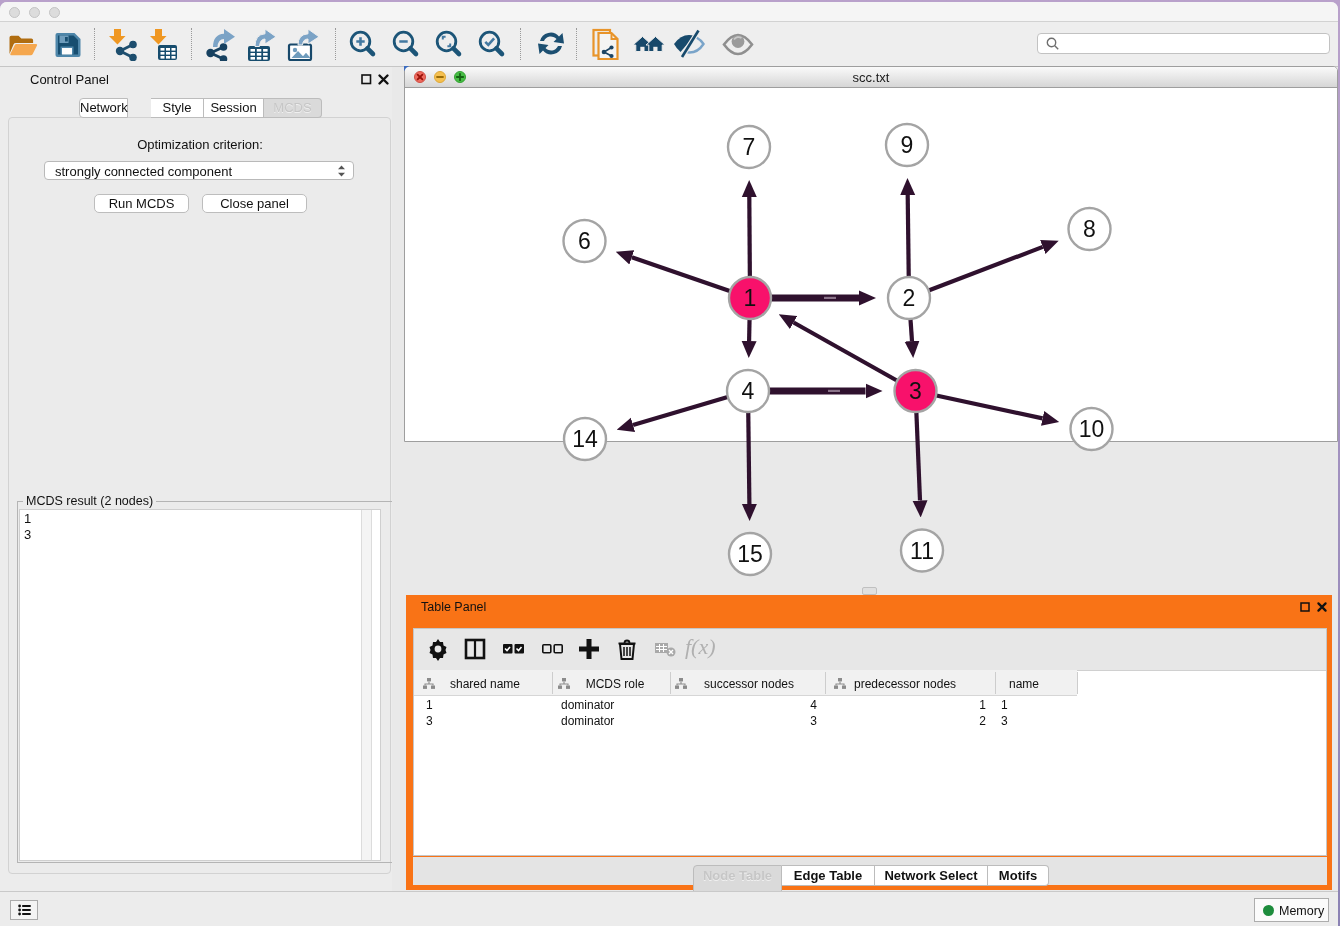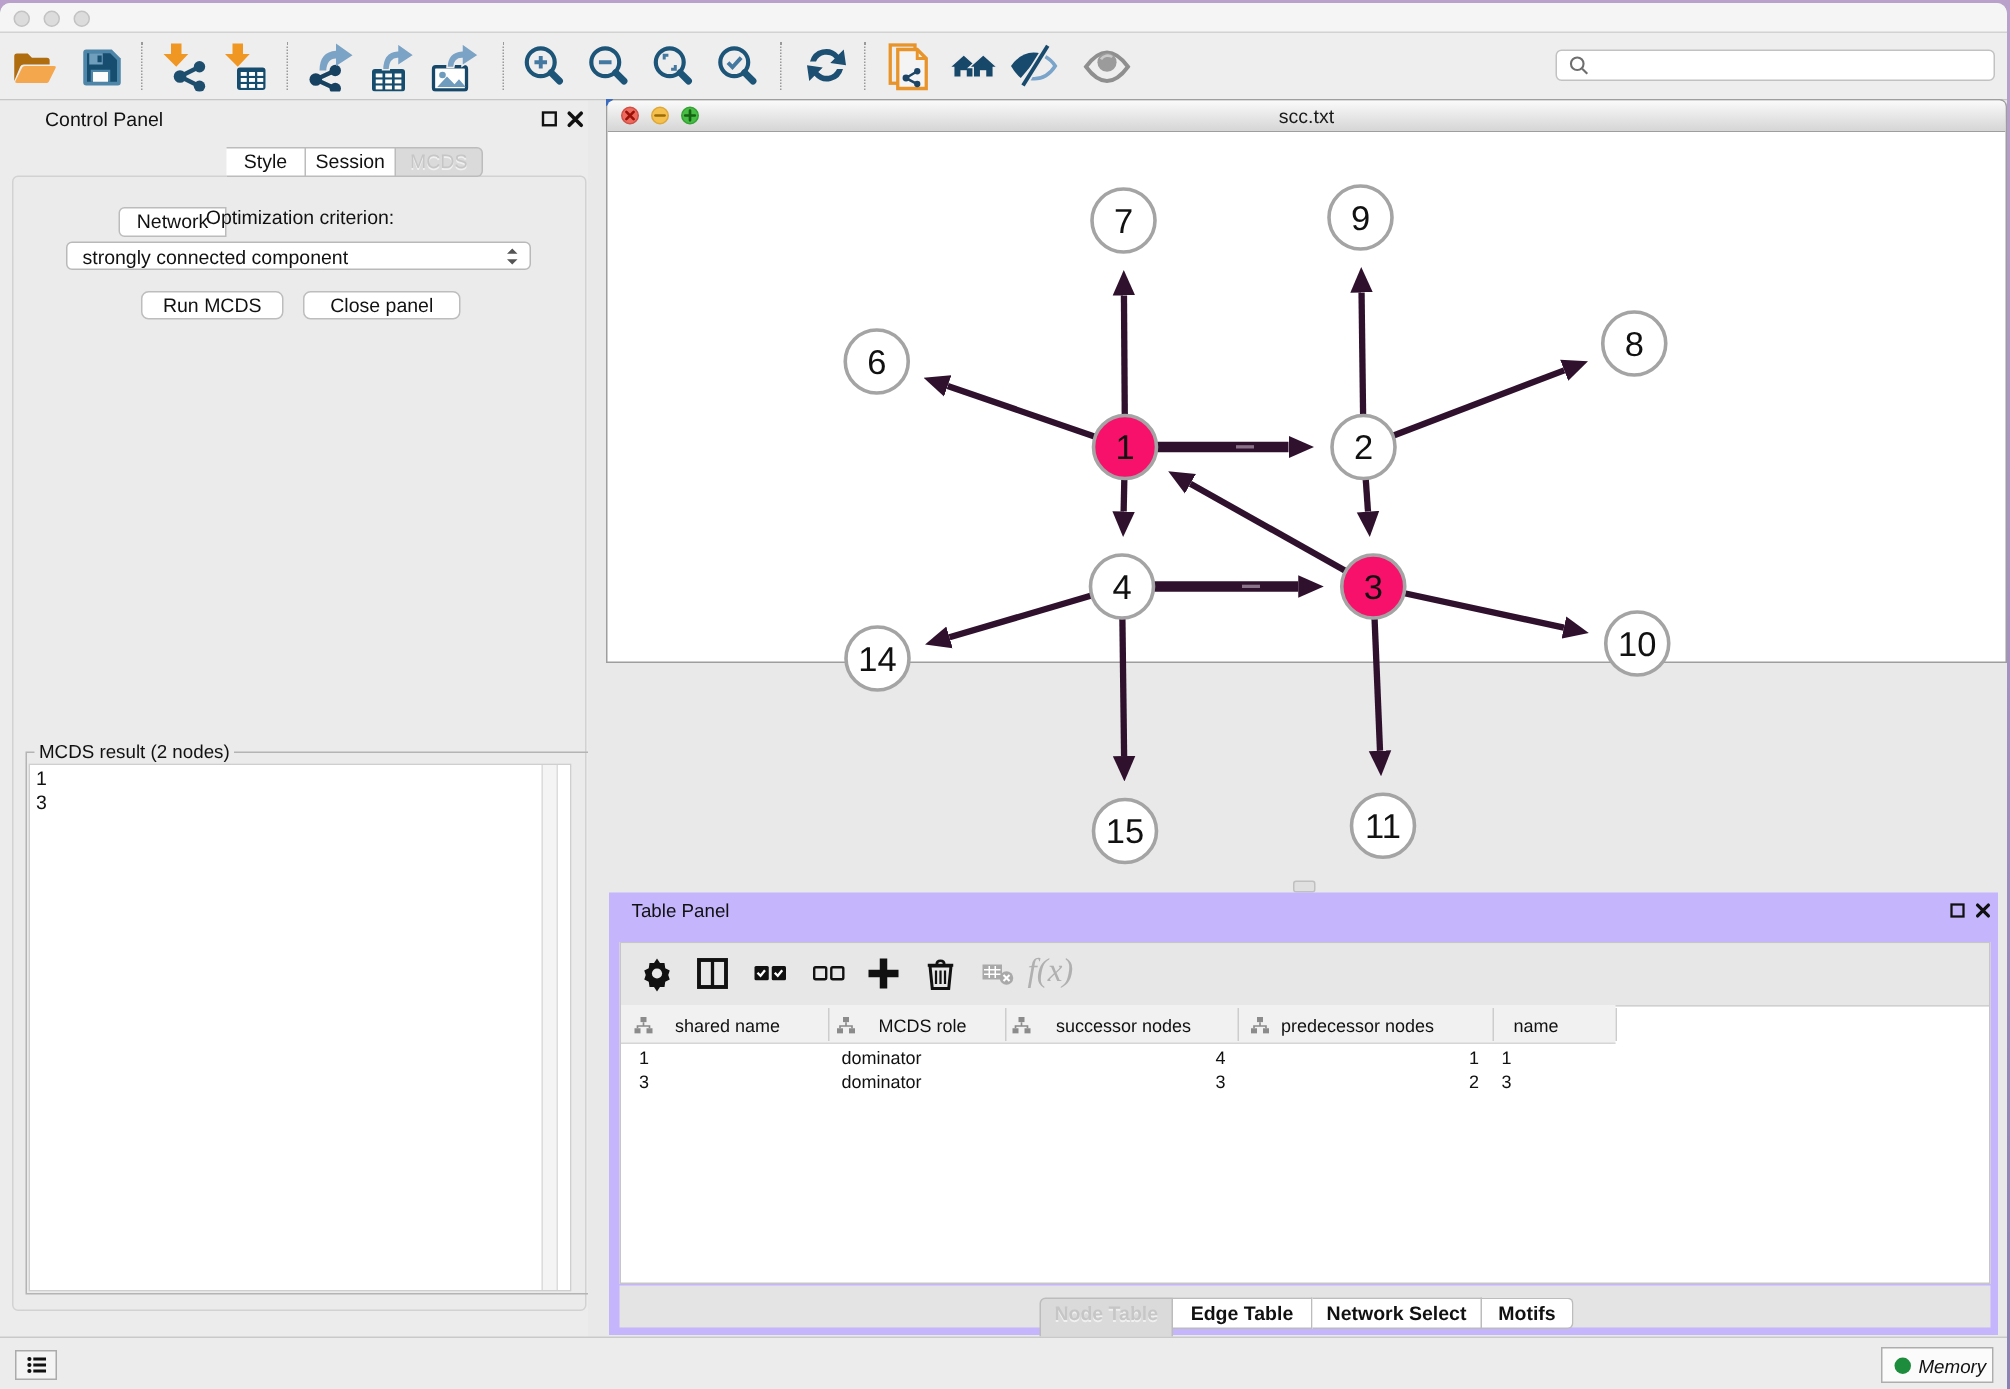--- a/index.html
+++ b/index.html
@@ -19,21 +19,21 @@
   #cpanel{position:absolute;left:0;top:65px;width:392px;height:823px;background:#ececec;}
   .ptitle{font-size:13px;color:#111;}
   .tab{position:absolute;box-sizing:border-box;height:20px;background:#fff;border:1px solid #bcbcbc;border-left:none;font-size:13px;text-align:center;line-height:18px;color:#111;}
   .tabsel{background:#dadada;color:#c6c6c6;text-shadow:0 1px 0 #f0f0f0;}
   .btn{position:absolute;box-sizing:border-box;background:#fff;border:1px solid #bdbdbd;border-radius:5px;font-size:13px;text-align:center;color:#111;}
   
   #netwin{position:absolute;left:404px;top:64px;width:934px;height:376px;background:#fff;border:1px solid #9e9e9e;border-radius:5px 5px 0 0;box-sizing:border-box;}
   #nettitle{position:absolute;left:0;top:0;width:100%;height:20px;background:linear-gradient(#fafafa,#d6d6d6);border-bottom:1px solid #9e9e9e;border-radius:4px 4px 0 0;}
   .tfc{position:absolute;top:4px;width:12px;height:12px;border-radius:50%;box-sizing:border-box;}
   
-  #tpanel{position:absolute;left:406px;top:593px;width:926px;height:295px;background:#c4b5fd;}
+  #tpanel{position:absolute;left:406px;top:593px;width:926px;height:295px;background:#f97316;}
   
   #statusbar{position:absolute;left:0;top:889px;width:100%;height:33px;background:#ececec;border-top:1px solid #c9c9c9;}
   svg{display:block;}
   .hdrlbl{position:absolute;font-size:12px;color:#111;text-align:center;white-space:nowrap;}
   .cellt{position:absolute;font-size:12px;color:#111;}
 </style>
 </head>
 <body>
 <div id="win">
   <div id="titlebar">
@@ -169,21 +169,21 @@
   </div>
   <div id="cpanel">
     <div class="ptitle abs" style="left:30px;top:5px;">Control Panel</div>
     <svg class="abs" style="left:360px;top:6px;" width="13" height="13" viewBox="0 0 13 13">
         <rect x="2" y="2" width="8.5" height="8.5" fill="none" stroke="#111" stroke-width="1.6"></rect>
       </svg>
     <svg class="abs" style="left:377px;top:6px;" width="13" height="13" viewBox="0 0 13 13">
         <path d="M2.5 2.5 L10.5 10.5 M10.5 2.5 L2.5 10.5" stroke="#111" stroke-width="2.4" stroke-linecap="round"></path>
       </svg>
     <div class="abs" style="left:8px;top:50px;width:383px;height:757px;background:#ebebeb;border:1px solid #d2d2d2;border-radius:4px;box-sizing:border-box;"></div>
-    <div class="tab" style="left:79px;top:31px;width:72px;border-radius:4px 0 0 4px;border-left:1px solid #bcbcbc;margin-top:40px;">Network</div>
+    <div class="tab" style="left:79px;top:31px;width:49px;border-radius:4px 0 0 4px;border-left:1px solid #bcbcbc;">Network</div>
     <div class="tab" style="left:151px;top:31px;width:53px;">Style</div>
     <div class="tab" style="left:204px;top:31px;width:60px;">Session</div>
     <div class="tab tabsel" style="left:264px;top:31px;width:58px;border-radius:0 4px 4px 0;">MCDS</div>
     <div class="abs" style="left:0;top:77px;width:392px;height:1px;"></div>
     <div class="abs" style="left:0;top:70px;width:392px;text-align:center;font-size:13px;color:#111;"><span style="margin-left:8px;">Optimization criterion:</span></div>
     <div class="abs" style="left:44px;top:94px;width:310px;height:19px;background:#fff;border:1px solid #b9b9b9;border-radius:4px;box-sizing:border-box;">
       <div style="position:absolute;left:10px;top:2px;font-size:13px;color:#111;">strongly connected component</div>
       <svg style="position:absolute;right:6px;top:2px;" width="11" height="14" viewBox="0 0 11 14">
           <path d="M2 5.2 L5.5 1.6 L9 5.2 z M2 8.8 L5.5 12.4 L9 8.8 z" fill="#555"></path>
         </svg>
@@ -382,16 +382,16 @@
     <div class="abs" style="left:10px;top:8px;width:28px;height:20px;background:#f4f4f4;border:1px solid #ababab;box-sizing:border-box;">
       <svg style="margin:3px 0 0 7px;display:block;" width="13" height="12" viewBox="0 0 13 12">
           <circle cx="1.6" cy="2" r="1.4" fill="#111"></circle>
           <circle cx="1.6" cy="6" r="1.4" fill="#111"></circle>
           <circle cx="1.6" cy="10" r="1.4" fill="#111"></circle>
           <path d="M4.2 2 h8.5 M4.2 6 h8.5 M4.2 10 h8.5" stroke="#111" stroke-width="2"></path>
         </svg>
     </div>
     <div class="abs" style="left:1254px;top:6px;width:75px;height:24px;background:#fbfbfb;border:1px solid #adadad;box-sizing:border-box;">
       <div style="position:absolute;left:8px;top:6px;width:11px;height:11px;border-radius:50%;background:#1d8c3c;"></div>
-      <div style="position:absolute;left:24px;top:5px;font-size:12.5px;color:#111;font-style:italic;">Memory</div>
+      <div style="position:absolute;left:24px;top:5px;font-size:12.5px;color:#111;">Memory</div>
     </div>
   </div>
 </div>
 
 </body></html>

